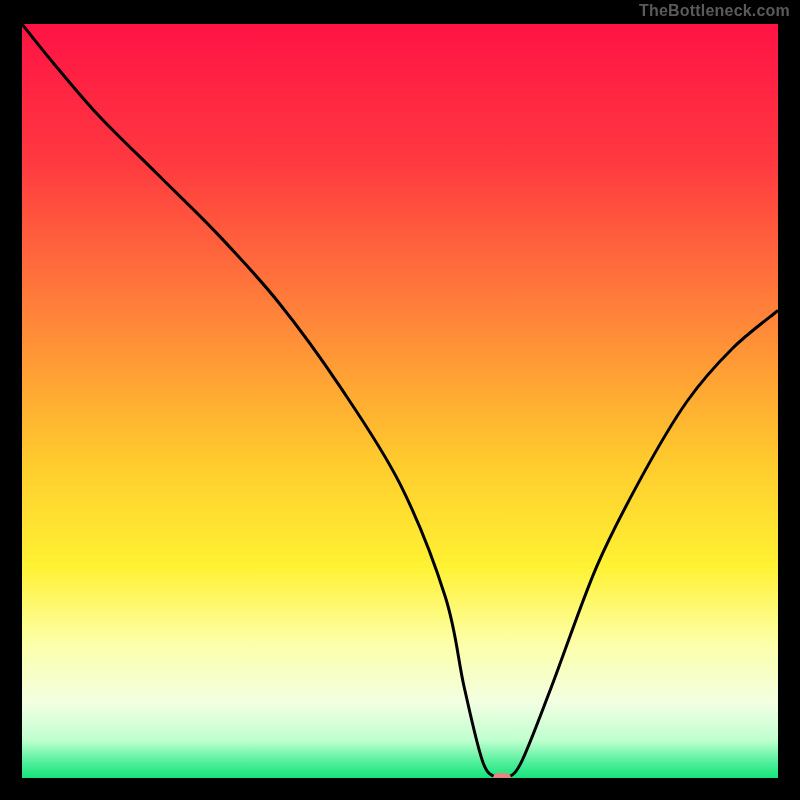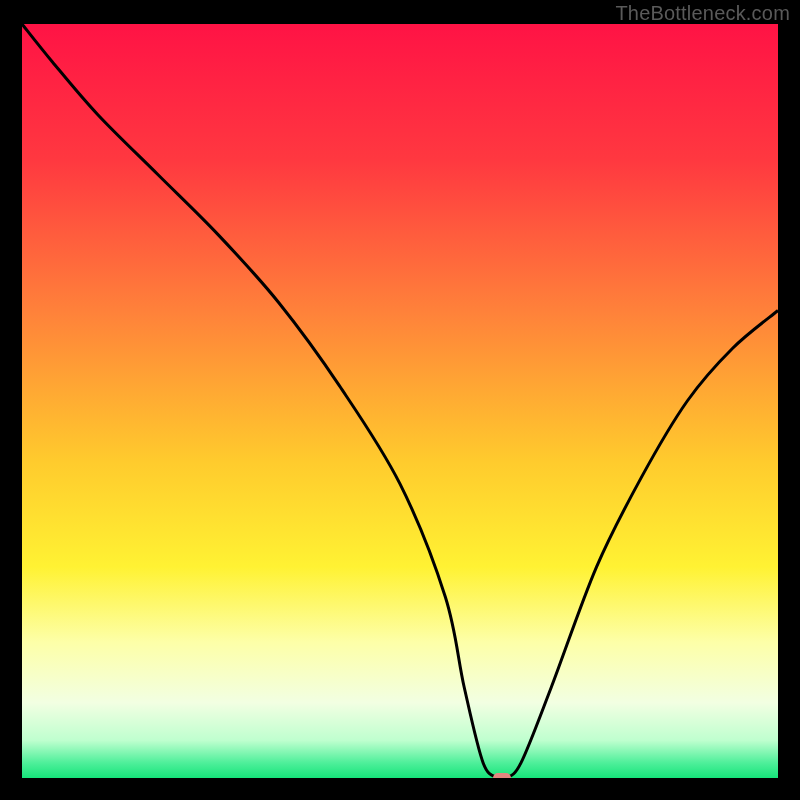--- a/index.html
+++ b/index.html
@@ -13,22 +13,22 @@
   }
   .container {
     position: relative;
     width: 800px;
     height: 800px;
   }
   .watermark {
     position: absolute;
     top: 2px;
     right: 10px;
-    font-size: 20px;
-    font-weight: 400;
+    font-size: 16px;
+    font-weight: 700;
     color: #5a5a5a;
     letter-spacing: 0.2px;
     z-index: 30;
   }
   .plot-frame {
     position: absolute;
     left: 22px;
     top: 24px;
     width: 756px;   
     height: 754px;  

